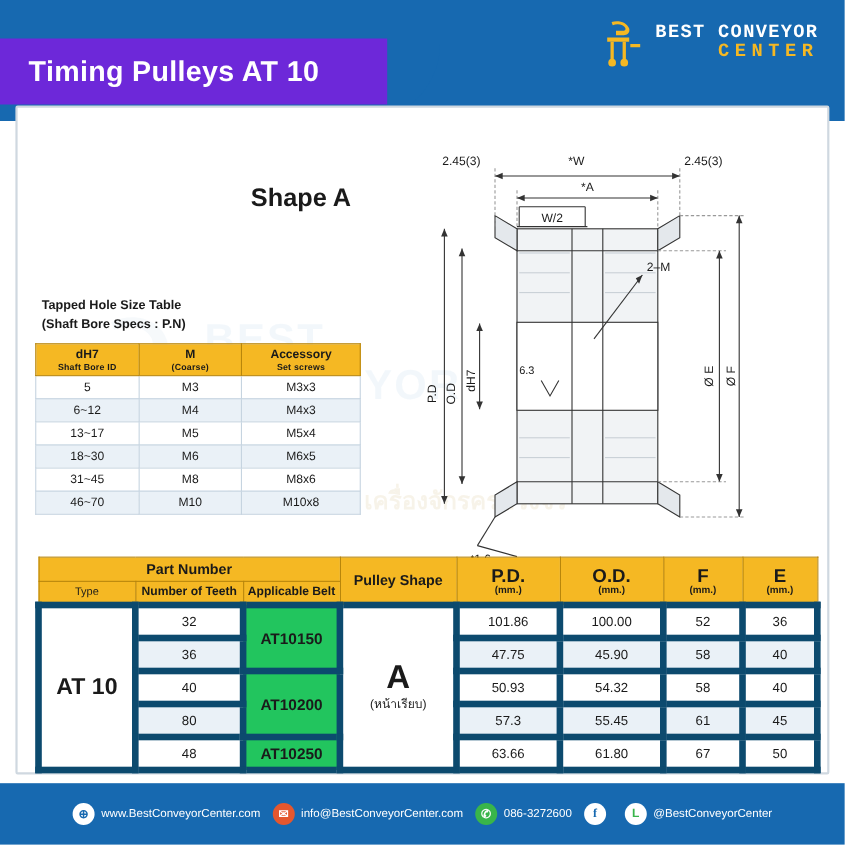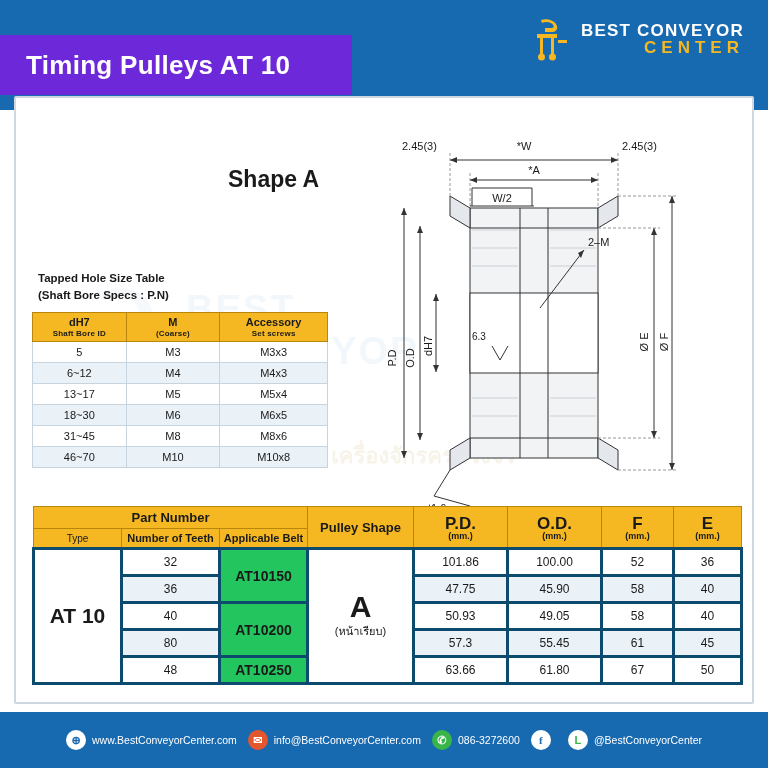--- a/index.html
+++ b/index.html
@@ -34,21 +34,21 @@
   .title-text {
     color: #ffffff;
     font-size: 26px;
     font-weight: bold;
     letter-spacing: 0.3px;
     padding-left: 26px;
     white-space: nowrap;
   }
   .logo {
     position: absolute; right: 24px; top: 16px;
-    display: flex; align-items: center; gap: 8px;
+    display: flex; align-items: center; gap: 8px; font-family: Liberation Mono, monospace;
   }
   .logo-mark { width: 42px; height: 46px; }
   .logo-text { display: flex; flex-direction: column; line-height: 1.0; }
   .logo-l1 {
     color: #ffffff; font-size: 17px; font-weight: bold; letter-spacing: 1.2px;
   }
   .logo-l2 {
     color: #f5b823; font-size: 17px; font-weight: bold; letter-spacing: 5.0px;
     text-align: right;
   }
@@ -130,21 +130,21 @@
   
   .spec-wrap {
     position: absolute; left: 16px; top: 408px; width: 708px;
   }
   table.spec {
     border-collapse: collapse;
     width: 708px;
     table-layout: fixed;
   }
   table.spec th, table.spec td {
-    border: 3px solid #0c4a6e;
+    border: 6px solid #0c4a6e;
     text-align: center;
     color: #1a1a1a;
   }
   .hdr-yellow {
     background: #f5b823;
     border: 1px solid #b8860b !important;
     font-weight: bold;
   }
   .h-part { font-size: 13px; padding: 3px 0; }
   .h-sub { font-size: 11px; padding: 3px 0; }
@@ -442,21 +442,21 @@
             <td class="cell">36</td>
             <td class="cell">47.75</td>
             <td class="cell">45.90</td>
             <td class="cell">58</td>
             <td class="cell">40</td>
           </tr>
           <tr>
             <td class="cell">40</td>
             <td class="belt-cell" rowspan="2">AT10200</td>
             <td class="cell">50.93</td>
-            <td class="cell">49.05</td>
+            <td class="cell">54.32</td>
             <td class="cell">58</td>
             <td class="cell">40</td>
           </tr>
           <tr class="alt">
             <td class="cell">80</td>
             <td class="cell">57.3</td>
             <td class="cell">55.45</td>
             <td class="cell">61</td>
             <td class="cell">45</td>
           </tr>

